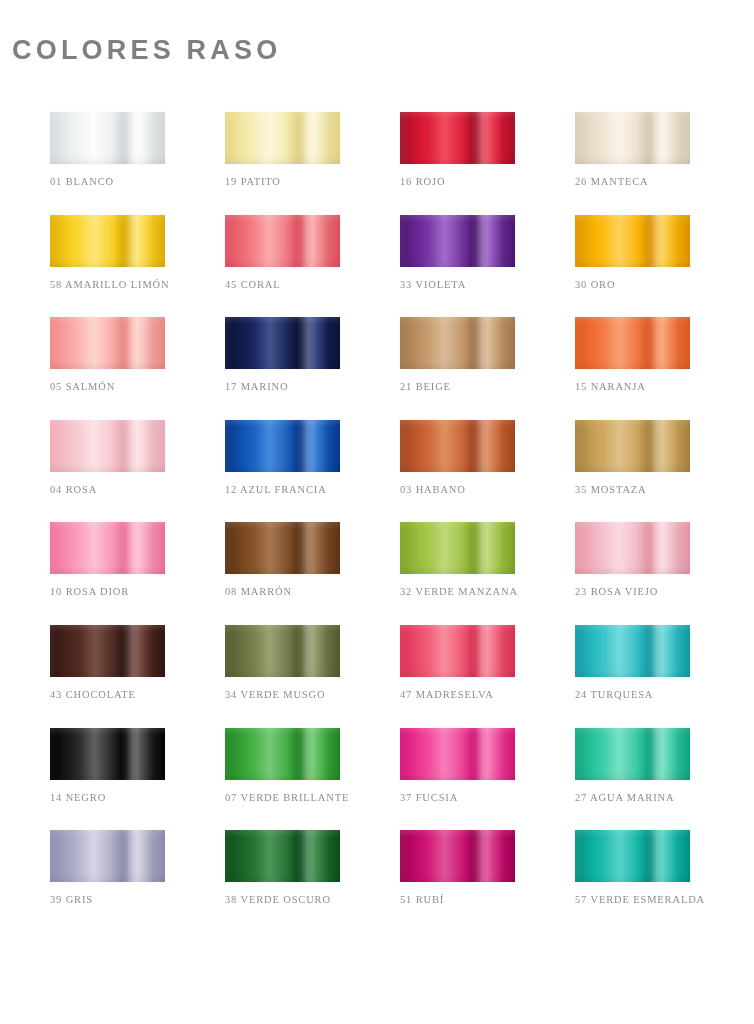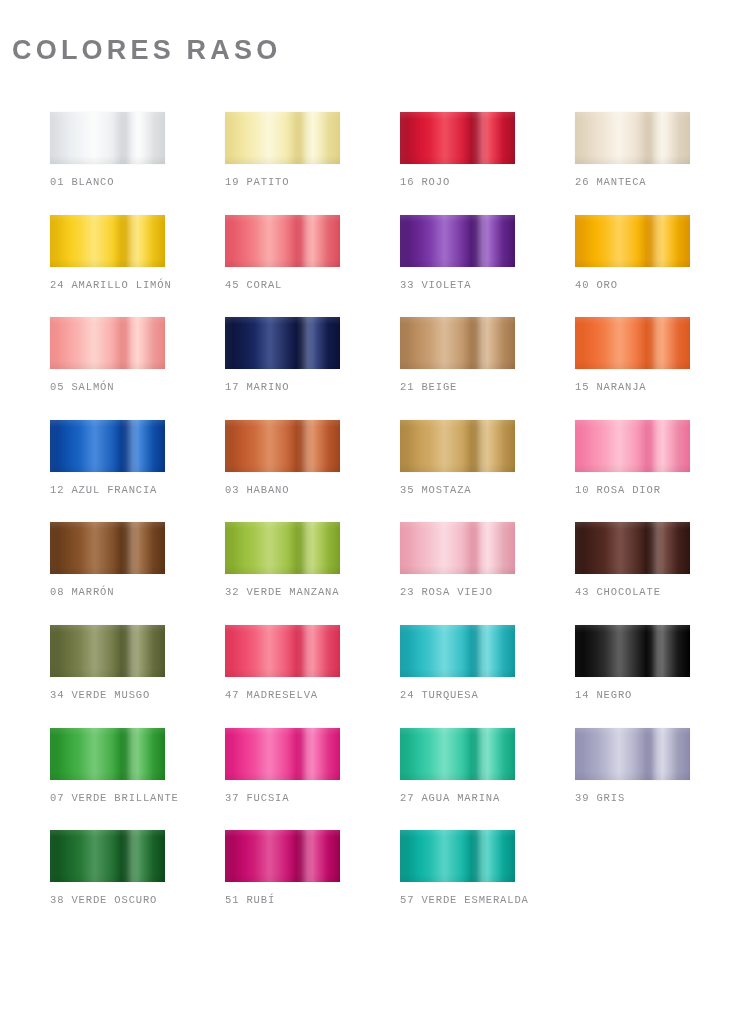--- a/index.html
+++ b/index.html
@@ -86,21 +86,21 @@
       linear-gradient(to bottom,
         rgba(255,255,255,0.10) 0%,
         rgba(255,255,255,0.00) 14%,
         rgba(0,0,0,0.00) 84%,
         rgba(0,0,0,0.06) 100%);
     pointer-events: none;
   }
 
   .swatch-label {
     margin-top: 12px;
-    font-family: Liberation Mono, monospace;
+    font-family: Liberation Serif, serif;
     font-size: 10.5px;
     letter-spacing: 0.85px;
     color: #8d8e92;
     white-space: nowrap;
     line-height: 1.2;
   }
 </style>
 </head>
 <body>
 
@@ -122,51 +122,55 @@
       <div class="swatch-cell">
         <div class="swatch" style="background: linear-gradient(to right, rgb(165, 15, 40) 0%, rgb(216, 22, 52) 18%, rgb(239, 51, 72) 38%, rgb(216, 22, 52) 55%, rgb(165, 15, 40) 66%, rgb(239, 51, 72) 76%, rgb(216, 22, 52) 88%, rgb(165, 15, 40) 100%);"></div>
         <div class="swatch-label">16 ROJO</div>
       </div>
       <div class="swatch-cell">
         <div class="swatch" style="background: linear-gradient(to right, rgb(218, 205, 180) 0%, rgb(236, 224, 205) 18%, rgb(248, 242, 230) 38%, rgb(236, 224, 205) 55%, rgb(218, 205, 180) 66%, rgb(248, 242, 230) 76%, rgb(236, 224, 205) 88%, rgb(218, 205, 180) 100%);"></div>
         <div class="swatch-label">26 MANTECA</div>
       </div>
       <div class="swatch-cell">
         <div class="swatch" style="background: linear-gradient(to right, rgb(224, 174, 0) 0%, rgb(249, 207, 31) 18%, rgb(253, 226, 100) 38%, rgb(249, 207, 31) 55%, rgb(224, 174, 0) 66%, rgb(253, 226, 100) 76%, rgb(249, 207, 31) 88%, rgb(224, 174, 0) 100%);"></div>
-        <div class="swatch-label">24 AMARILLO LIMÓN</div>
+        <div class="swatch-label">58 AMARILLO LIMÓN</div>
       </div>
       <div class="swatch-cell">
         <div class="swatch" style="background: linear-gradient(to right, rgb(224, 77, 94) 0%, rgb(240, 112, 122) 18%, rgb(249, 160, 159) 38%, rgb(240, 112, 122) 55%, rgb(224, 77, 94) 66%, rgb(249, 160, 159) 76%, rgb(240, 112, 122) 88%, rgb(224, 77, 94) 100%);"></div>
         <div class="swatch-label">45 CORAL</div>
       </div>
       <div class="swatch-cell">
         <div class="swatch" style="background: linear-gradient(to right, rgb(75, 22, 112) 0%, rgb(109, 43, 153) 18%, rgb(148, 85, 196) 38%, rgb(109, 43, 153) 55%, rgb(75, 22, 112) 66%, rgb(148, 85, 196) 76%, rgb(109, 43, 153) 88%, rgb(75, 22, 112) 100%);"></div>
         <div class="swatch-label">33 VIOLETA</div>
       </div>
       <div class="swatch-cell">
         <div class="swatch" style="background: linear-gradient(to right, rgb(224, 148, 0) 0%, rgb(249, 180, 1) 18%, rgb(254, 203, 65) 38%, rgb(249, 180, 1) 55%, rgb(224, 148, 0) 66%, rgb(254, 203, 65) 76%, rgb(249, 180, 1) 88%, rgb(224, 148, 0) 100%);"></div>
-        <div class="swatch-label">40 ORO</div>
+        <div class="swatch-label">30 ORO</div>
       </div>
       <div class="swatch-cell">
         <div class="swatch" style="background: linear-gradient(to right, rgb(240, 135, 132) 0%, rgb(249, 168, 166) 18%, rgb(253, 205, 198) 38%, rgb(249, 168, 166) 55%, rgb(240, 135, 132) 66%, rgb(253, 205, 198) 76%, rgb(249, 168, 166) 88%, rgb(240, 135, 132) 100%);"></div>
         <div class="swatch-label">05 SALMÓN</div>
       </div>
       <div class="swatch-cell">
         <div class="swatch" style="background: linear-gradient(to right, rgb(10, 17, 54) 0%, rgb(19, 30, 82) 18%, rgb(38, 58, 126) 38%, rgb(19, 30, 82) 55%, rgb(10, 17, 54) 66%, rgb(38, 58, 126) 76%, rgb(19, 30, 82) 88%, rgb(10, 17, 54) 100%);"></div>
         <div class="swatch-label">17 MARINO</div>
       </div>
       <div class="swatch-cell">
         <div class="swatch" style="background: linear-gradient(to right, rgb(162, 118, 74) 0%, rgb(192, 148, 102) 18%, rgb(214, 177, 137) 38%, rgb(192, 148, 102) 55%, rgb(162, 118, 74) 66%, rgb(214, 177, 137) 76%, rgb(192, 148, 102) 88%, rgb(162, 118, 74) 100%);"></div>
         <div class="swatch-label">21 BEIGE</div>
       </div>
       <div class="swatch-cell">
         <div class="swatch" style="background: linear-gradient(to right, rgb(224, 90, 29) 0%, rgb(240, 112, 56) 18%, rgb(248, 148, 97) 38%, rgb(240, 112, 56) 55%, rgb(224, 90, 29) 66%, rgb(248, 148, 97) 76%, rgb(240, 112, 56) 88%, rgb(224, 90, 29) 100%);"></div>
         <div class="swatch-label">15 NARANJA</div>
       </div>
       <div class="swatch-cell">
+        <div class="swatch" style="background: linear-gradient(to right, rgb(238, 171, 184) 0%, rgb(246, 195, 204) 18%, rgb(251, 222, 227) 38%, rgb(246, 195, 204) 55%, rgb(238, 171, 184) 66%, rgb(251, 222, 227) 76%, rgb(246, 195, 204) 88%, rgb(238, 171, 184) 100%);"></div>
+        <div class="swatch-label">04 ROSA</div>
+      </div>
+      <div class="swatch-cell">
         <div class="swatch" style="background: linear-gradient(to right, rgb(6, 54, 138) 0%, rgb(17, 88, 184) 18%, rgb(45, 121, 216) 38%, rgb(17, 88, 184) 55%, rgb(6, 54, 138) 66%, rgb(45, 121, 216) 76%, rgb(17, 88, 184) 88%, rgb(6, 54, 138) 100%);"></div>
         <div class="swatch-label">12 AZUL FRANCIA</div>
       </div>
       <div class="swatch-cell">
         <div class="swatch" style="background: linear-gradient(to right, rgb(162, 69, 29) 0%, rgb(197, 95, 50) 18%, rgb(217, 127, 77) 38%, rgb(197, 95, 50) 55%, rgb(162, 69, 29) 66%, rgb(217, 127, 77) 76%, rgb(197, 95, 50) 88%, rgb(162, 69, 29) 100%);"></div>
         <div class="swatch-label">03 HABANO</div>
       </div>
       <div class="swatch-cell">
         <div class="swatch" style="background: linear-gradient(to right, rgb(169, 130, 59) 0%, rgb(201, 161, 89) 18%, rgb(219, 184, 119) 38%, rgb(201, 161, 89) 55%, rgb(169, 130, 59) 66%, rgb(219, 184, 119) 76%, rgb(201, 161, 89) 88%, rgb(169, 130, 59) 100%);"></div>
         <div class="swatch-label">35 MOSTAZA</div>

